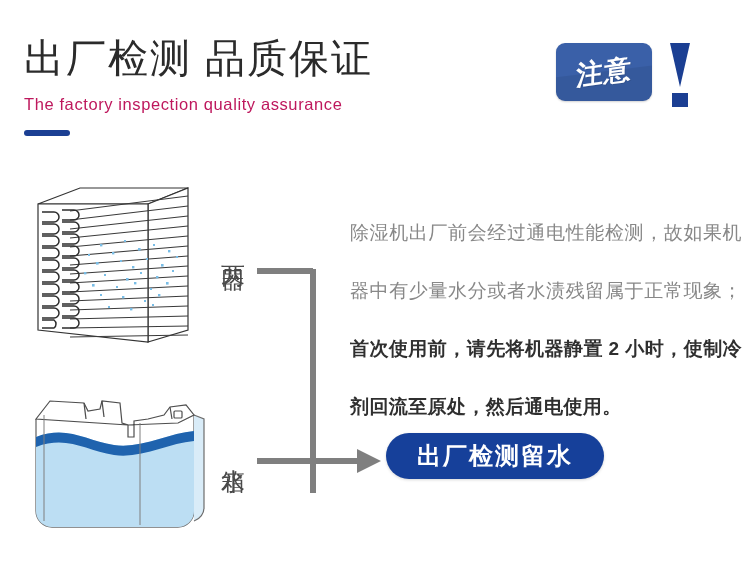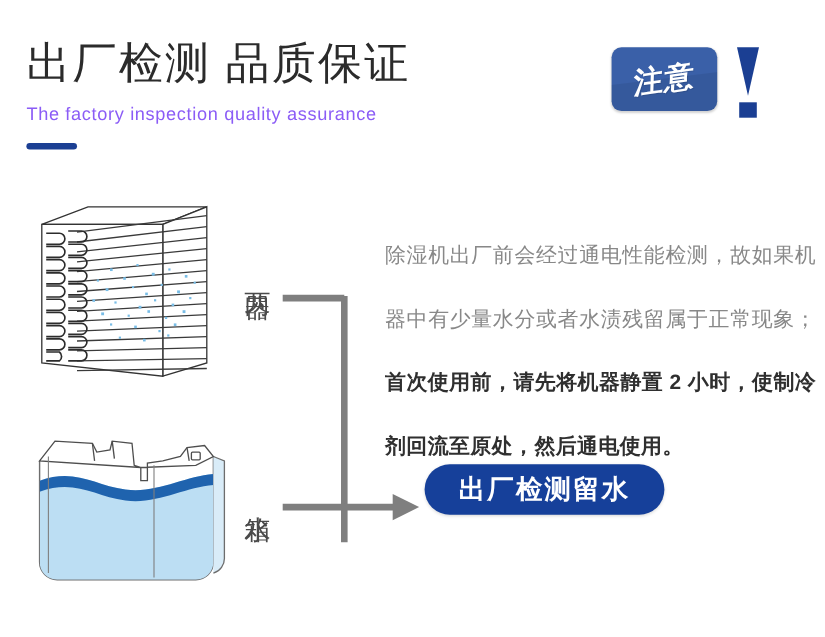--- a/index.html
+++ b/index.html
@@ -27,21 +27,21 @@
     font-size: 40px;
     line-height: 52px;
     color: #2b2b2b;
     letter-spacing: 2px;
     font-weight: 400;
     white-space: nowrap;
   }
   #title-en {
     font-size: 16.5px;
     line-height: 24px;
-    color: #8b5cf6;
+    color: #be185d;
     letter-spacing: 0.6px;
     margin-top: 8px;
     white-space: nowrap;
   }
   #title-underline {
     margin-top: 14px;
     width: 46px;
     height: 6px;
     border-radius: 3px;
     background: #1b3f93;
@@ -172,21 +172,21 @@
   }
   #body-text .strong {
     color: #2f2f2f;
     font-weight: bold;
   }
 
   
   #cta-pill {
     position: absolute;
     left: 386px;
-    top: 422px;
+    top: 433px;
     width: 218px;
     height: 46px;
     background: #16409a;
     border-radius: 23px;
     display: flex;
     align-items: center;
     justify-content: center;
     box-shadow: 0 1px 3px rgba(0,0,0,0.16);
   }
   #cta-pill-label {

